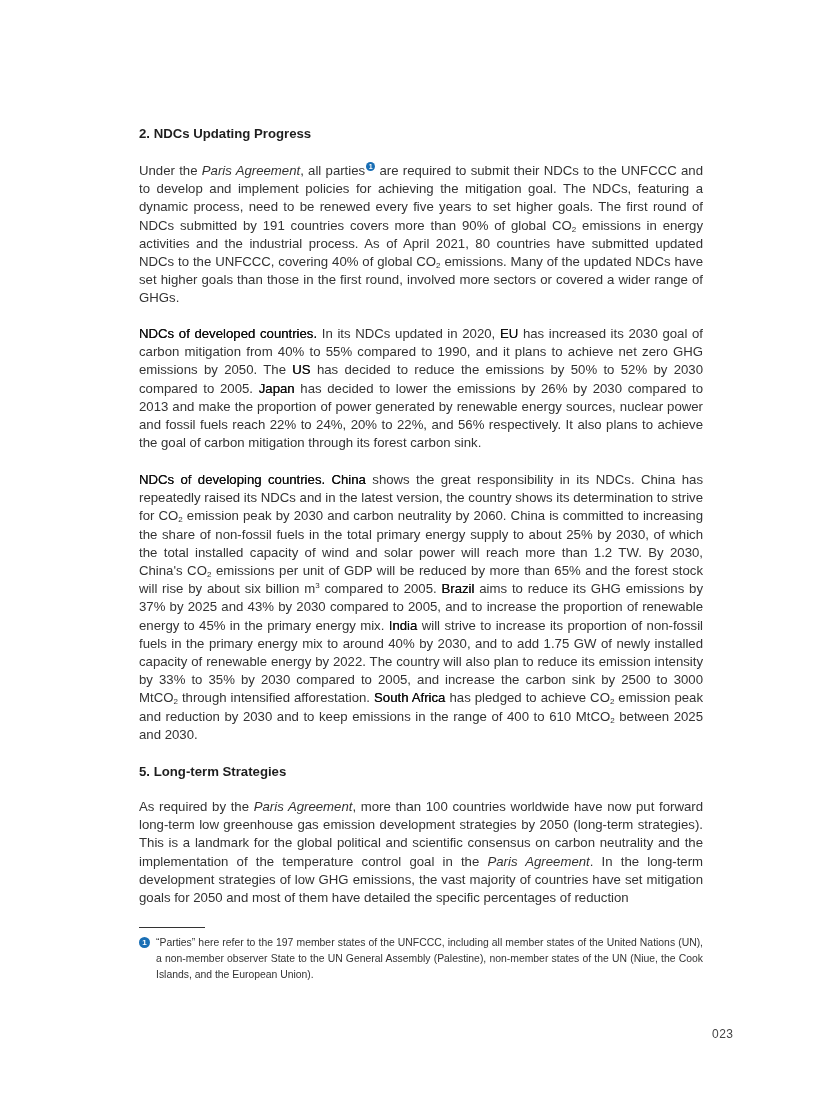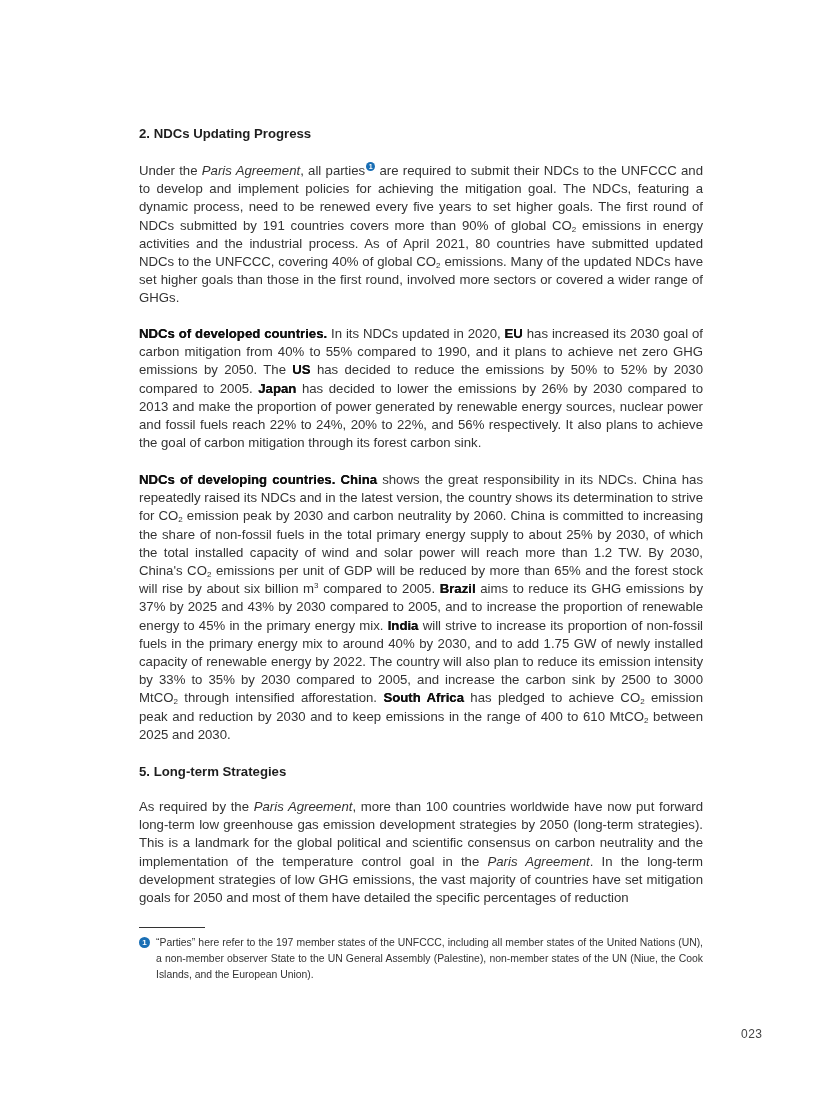--- a/index.html
+++ b/index.html
@@ -2,33 +2,33 @@
 <html><head>
 <meta charset="utf-8">
 <style>
   html, body { margin: 0; padding: 0; background: #ffffff; }
   body { width: 816px; height: 1100px; position: relative; overflow: hidden;
          font-family: "Liberation Sans", sans-serif; color: #2b2b2b; }
   .page { position: absolute; left: 139px; top: 0; width: 564px; }
   .h2 { position: absolute; left: 0; font-weight: bold; font-size: 13.2px; color: #1e1e1e; white-space: nowrap; text-align: right; }
   .para { position: absolute; left: 0; width: 564px; font-size: 13.2px; line-height: 18.2px;
           text-align: justify; color: #333; }
-  .para b { font-weight: bold; color: #111; text-shadow: 0 0 0.4px #111; }
+  .para b { font-weight: normal; color: #111; text-shadow: 0 0 0.4px #111; }
   .para i { font-style: italic; }
   sub { font-size: 8px; vertical-align: -2px; line-height: 0; }
   sup.m3 { font-size: 8px; vertical-align: 5px; line-height: 0; }
   .fnref { display: inline-block; width: 9px; height: 9px; border-radius: 50%; background: #1a6fb5;
            color: #fff; font-size: 7px; line-height: 9px; text-align: center; font-weight: bold;
            vertical-align: 6px; margin-left: 1px; }
   .rule { position: absolute; left: 0; top: 927px; width: 66px; height: 1px; background: #333; }
   .footnote { position: absolute; left: 0; top: 935px; width: 564px; font-size: 10.4px; line-height: 16px;
               color: #333; text-align: justify; padding-left: 17px; box-sizing: border-box; }
   .fn-badge { position: absolute; left: 0; top: 2px; width: 11px; height: 11px; border-radius: 50%;
               background: #1a6fb5; color: #fff; font-size: 8px; line-height: 11px; text-align: center; font-weight: bold; }
-  .pagenum { position: absolute; left: 741px; top: 1027px; font-size: 12px; color: #444; letter-spacing: 0.5px; }
+  .pagenum { position: absolute; left: 712px; top: 1027px; font-size: 12px; color: #444; letter-spacing: 0.5px; }
 </style>
 </head>
 <body>
 
 <div class="page">
 
   <div class="h2" style="top:126px">2. NDCs Updating Progress</div>
 
   <div class="para" style="top:162px"><span>Under the </span><i>Paris Agreement</i><span>, all parties</span><span class="fnref">1</span><span>  are required to submit their NDCs to the UNFCCC and to develop and implement policies for achieving the mitigation goal. The NDCs, featuring a dynamic process, need to be renewed every five years to set higher goals. The first round of NDCs submitted by 191 countries covers more than 90% of global CO</span><sub>2</sub><span> emissions in energy activities and the industrial process. As of April 2021, 80 countries have submitted updated NDCs to the UNFCCC, covering 40% of global CO</span><sub>2</sub><span> emissions. Many of the updated NDCs have set higher goals than those in the first round, involved more sectors or covered a wider range of GHGs.</span></div>
 

